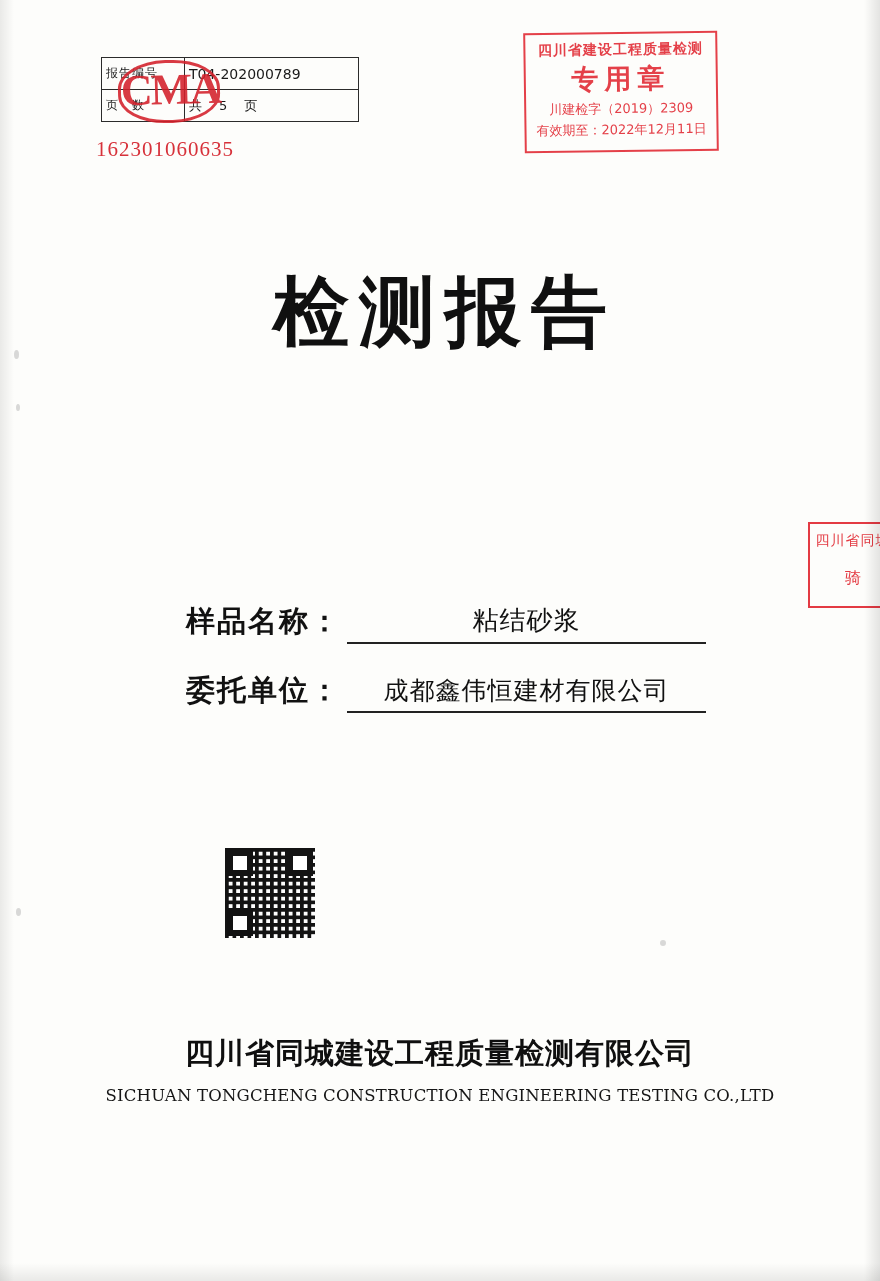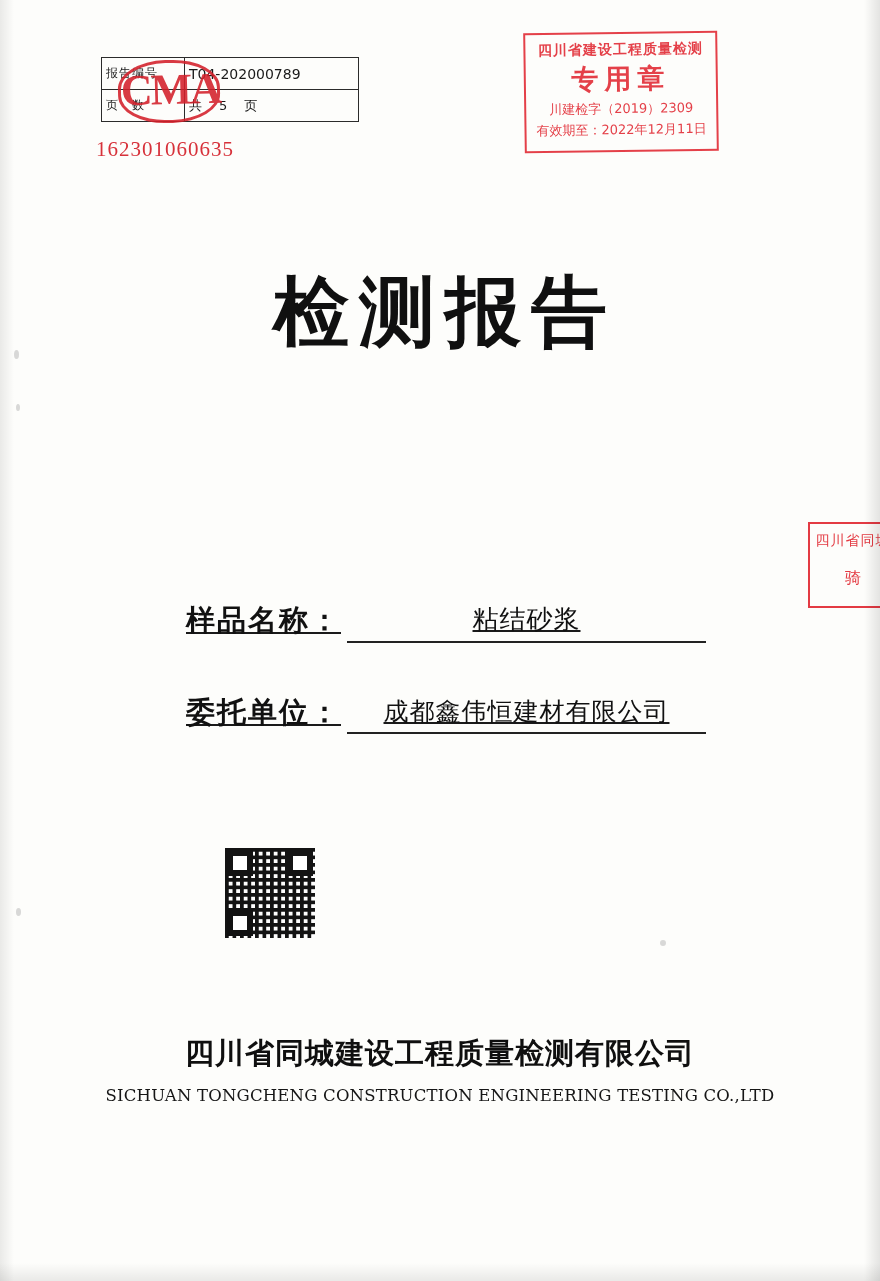--- a/index.html
+++ b/index.html
@@ -141,24 +141,23 @@
 
   
   .fields {
     position: absolute;
     left: 186px;
     top: 600px;
     width: 520px;
   }
   .field-row {
     display: flex;
-    align-items: center;
-    margin-bottom: 48px;
+    align-items: flex-end;
+    margin-bottom: 25px;
     height: 44px;
-    text-decoration: underline;
   }
   .field-label {
     font-family: "DejaVu Sans", sans-serif;
     font-size: 29px;
     font-weight: bold;
     letter-spacing: 2px;
     color: #111;
     white-space: nowrap;
     padding-bottom: 2px;
   }

